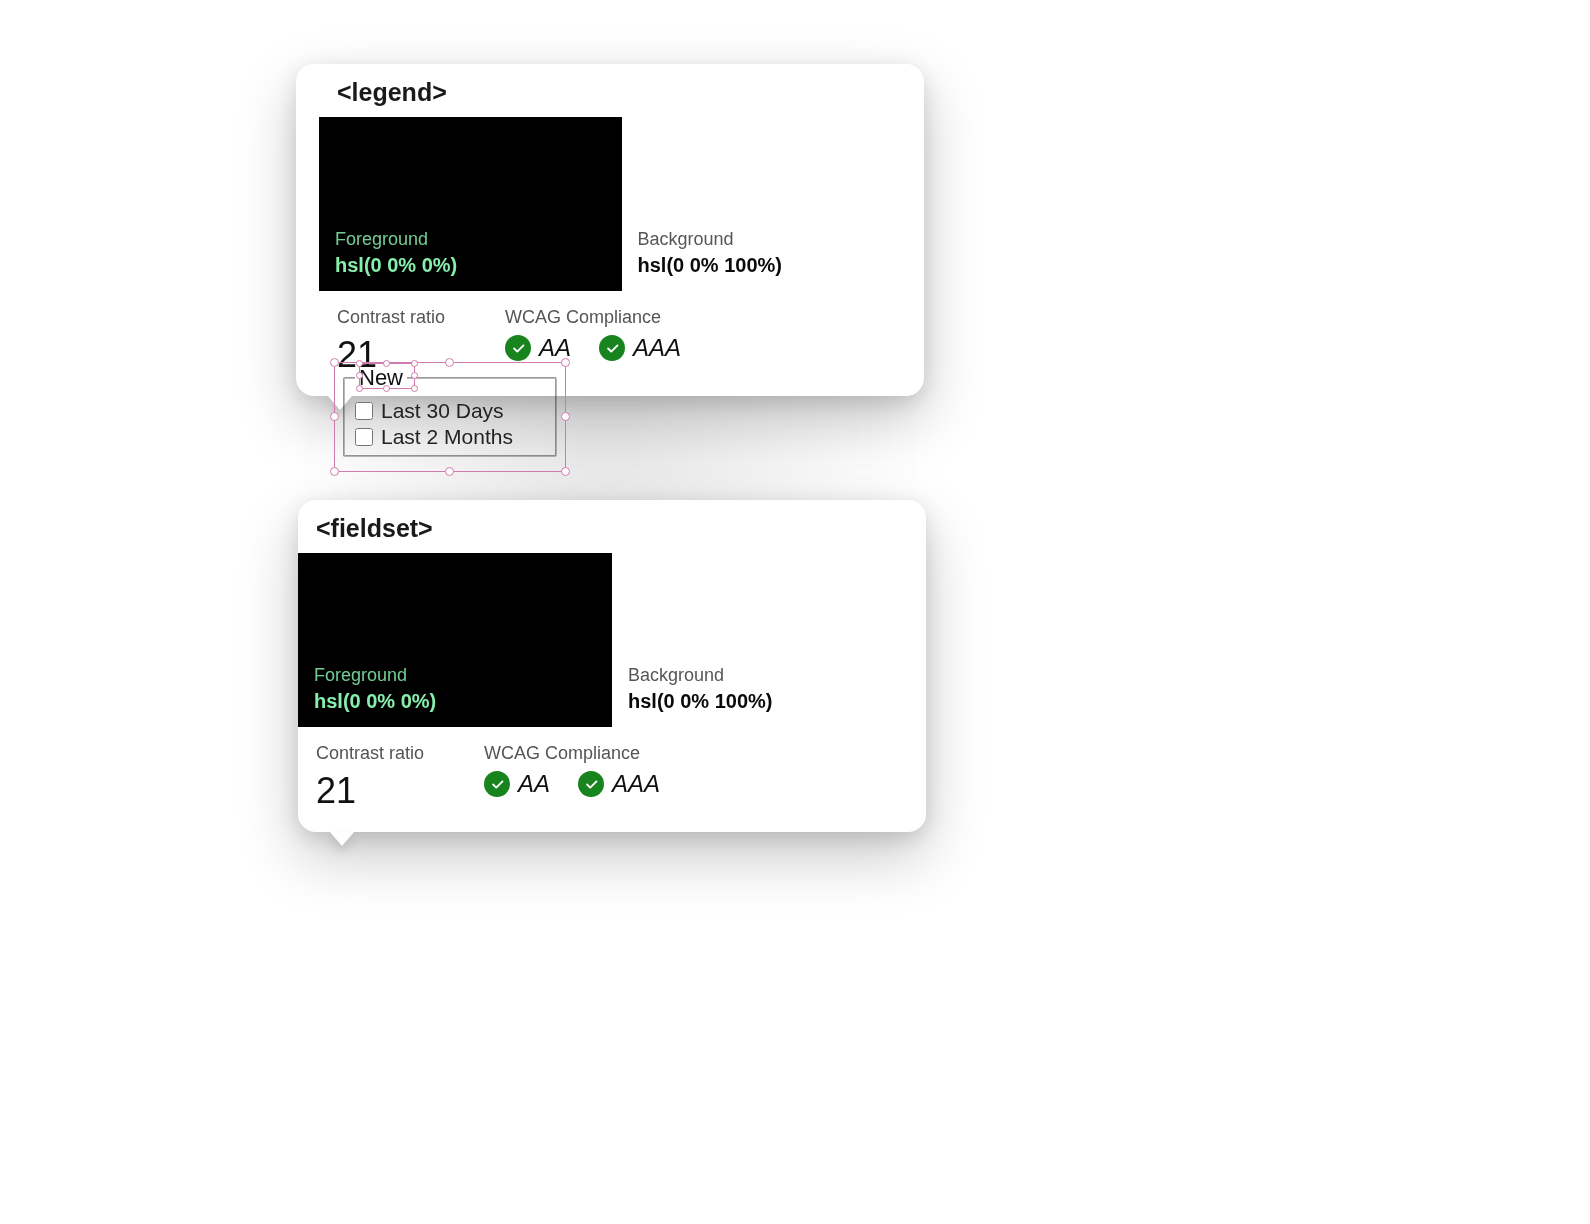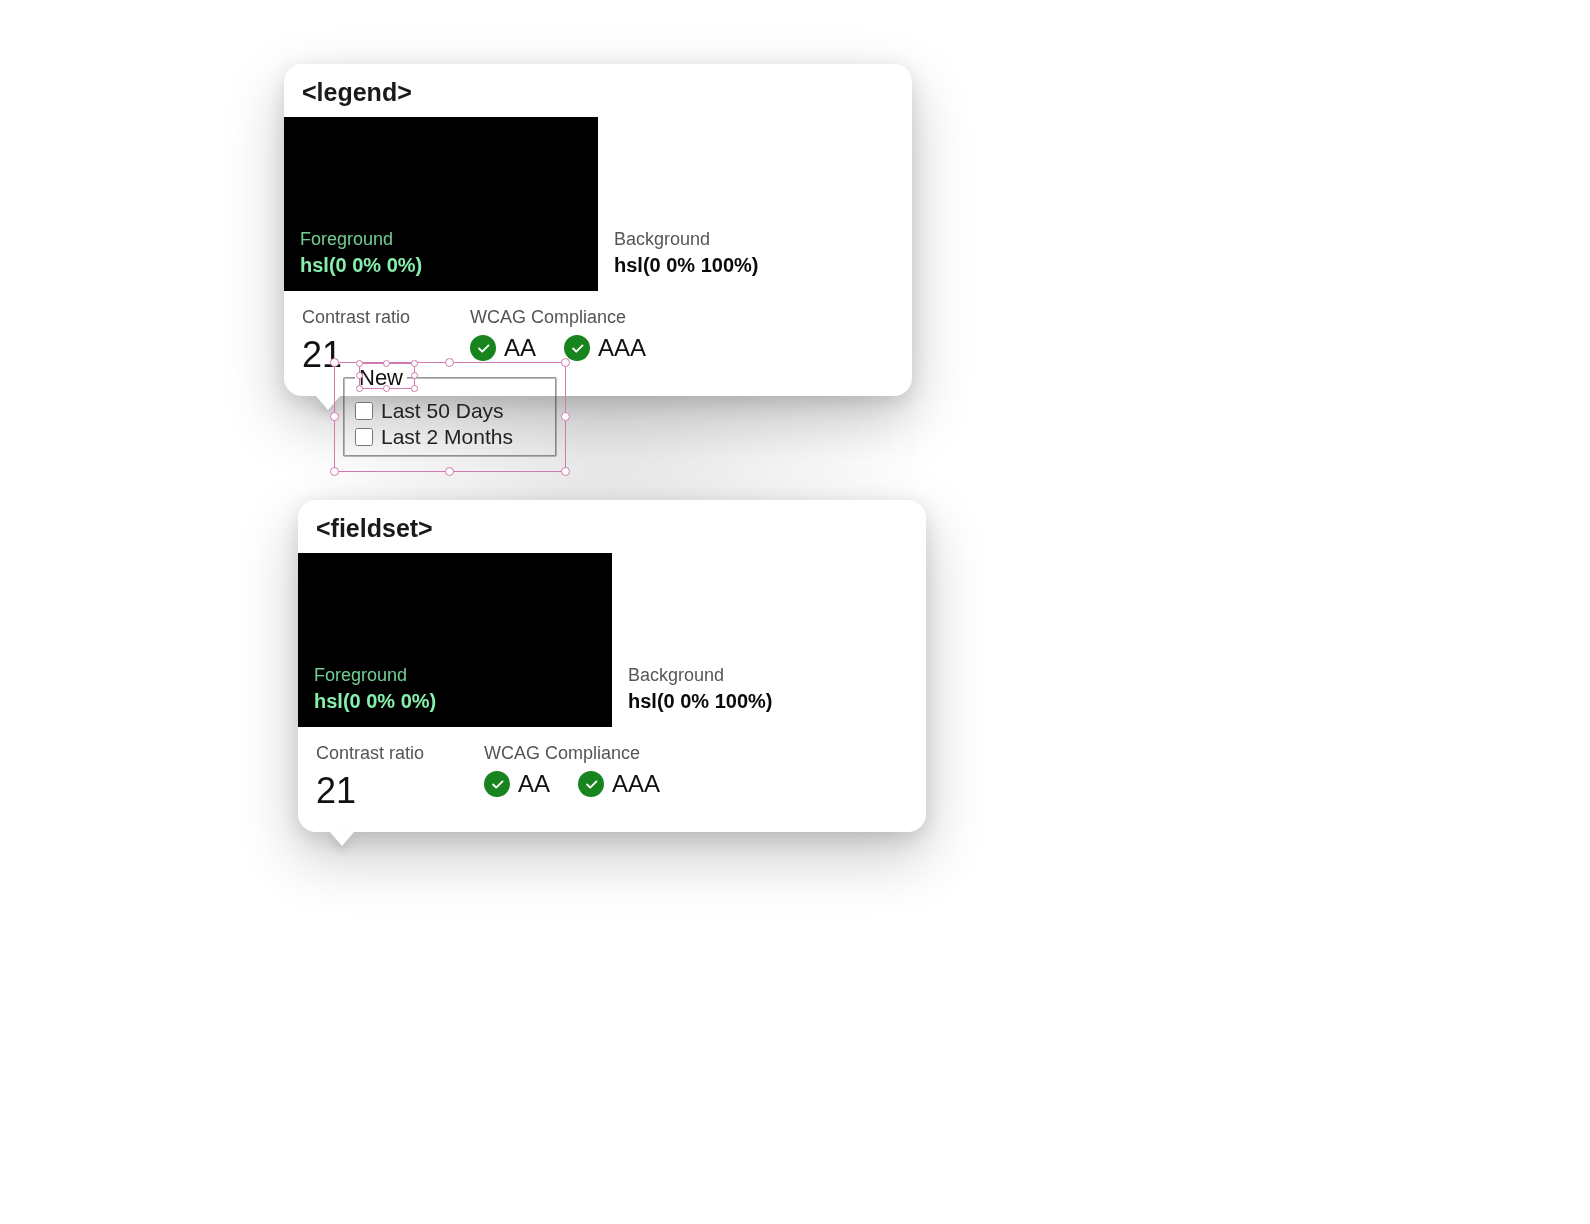--- a/index.html
+++ b/index.html
@@ -30,21 +30,21 @@
   
   .card {
     position: absolute;
     width: 628px;
     background: #ffffff;
     border-radius: 18px;
     box-shadow: 0 24px 60px rgba(0,0,0,0.22), 0 6px 20px rgba(0,0,0,0.12);
     z-index: 3;
     padding-bottom: 20px;
   }
-  .card.top { left: 284px; top: 64px; }
+  .card.top { left: 296px; top: 64px; padding-left: 23px; }
   .card.bottom { left: 298px; top: 500px; }
   .card-tail {
     position: absolute;
     bottom: -14px;
     left: 32px;
     width: 0; height: 0;
     border-left: 12px solid transparent;
     border-right: 12px solid transparent;
     border-top: 14px solid #ffffff;
     filter: drop-shadow(0 6px 5px rgba(0,0,0,0.12));
@@ -96,20 +96,21 @@
   .metric-value {
     font-size: 36px;
     font-weight: 500;
     color: #111;
   }
   .compliance {
     display: flex;
     align-items: center;
     gap: 28px;
     margin-top: 6px;
+    font-style: italic;
   }
   .badge {
     display: inline-flex;
     align-items: center;
     gap: 8px;
     font-size: 24px;
     color: #111;
   }
   .check-icon {
     width: 26px;
@@ -253,21 +254,21 @@
       <div class="sel-handle ml"></div>
       <div class="sel-handle mr"></div>
       <div class="sel-handle bl"></div>
       <div class="sel-handle bm"></div>
       <div class="sel-handle br"></div>
 
       <fieldset class="native-fieldset">
         <legend class="native-legend">New</legend>
         <label class="chk-row">
           <input type="checkbox" style="">
-          <span>Last 50 Days</span>
+          <span>Last 30 Days</span>
         </label>
         <label class="chk-row">
           <input type="checkbox" style="">
           <span>Last 2 Months</span>
         </label>
       </fieldset>
 
       <div class="legend-sel">
         <div class="lh tl"></div>
         <div class="lh tm"></div>

